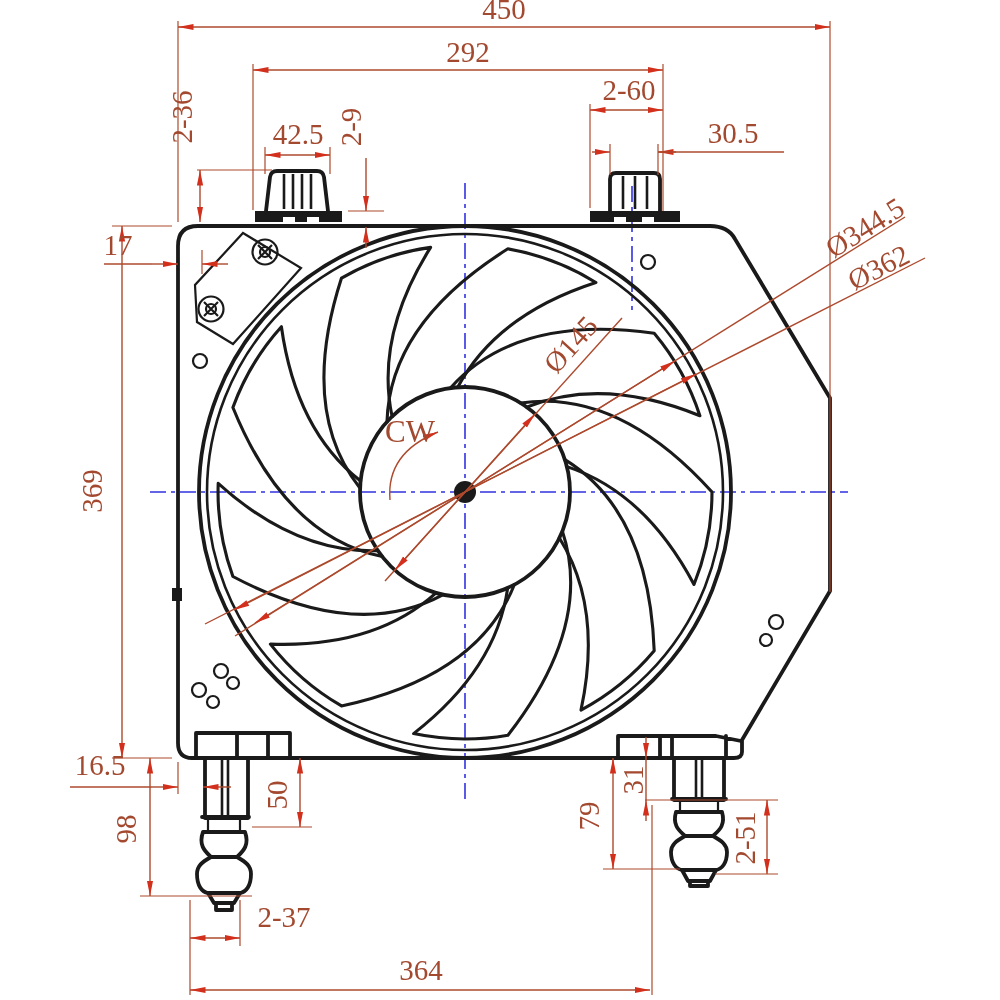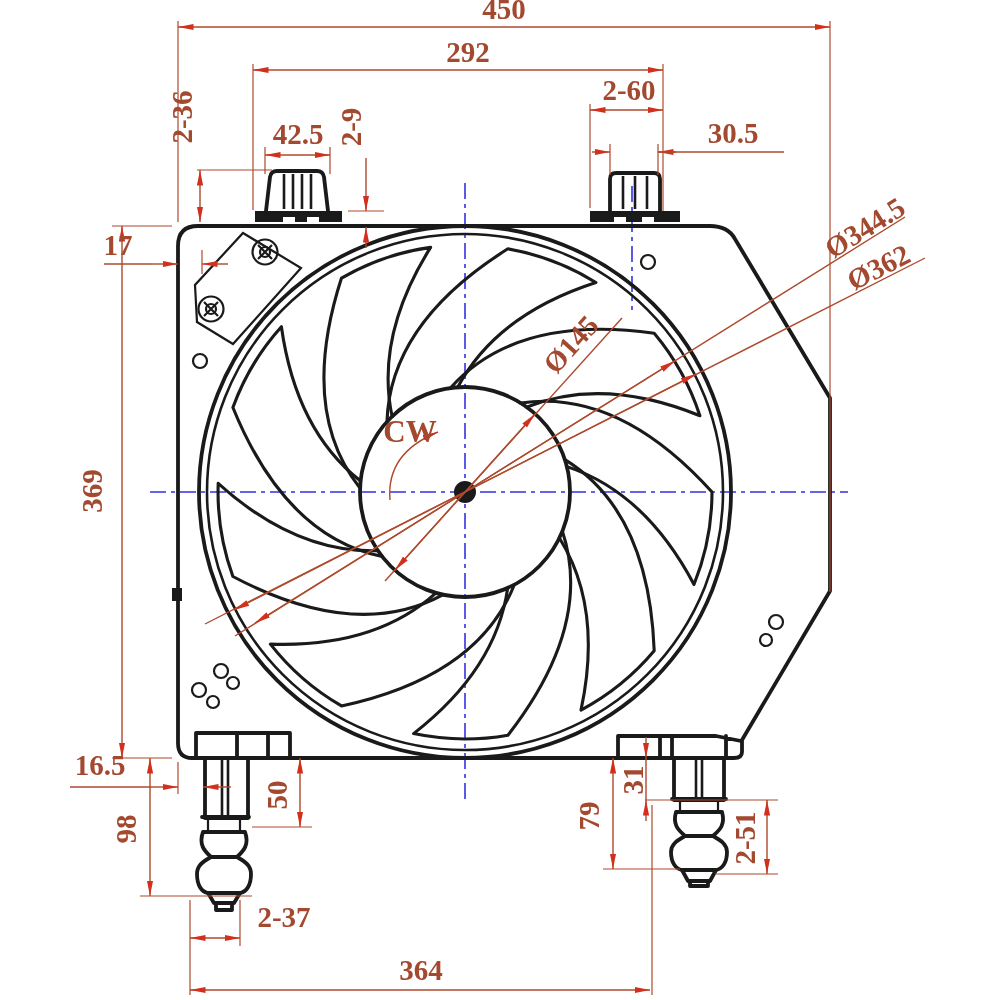--- a/index.html
+++ b/index.html
@@ -1,17 +1,17 @@
 <!DOCTYPE html>
 <html style="--bg: #ffffff; --ink: #1a1a1a; --dim: #ad4a2d; --dtx: #a3492f; --arr: #d2301c; --cl: #3232e0;"><head>
 <meta charset="utf-8">
 <style>
   html,body{margin:0;padding:0;background:#ffffff;}
   #stage{width:1000px;height:1000px;position:relative;background:var(--bg,#fff);
-         font-family:"Liberation Serif", serif;font-weight:bold;}
+         font-family:"Liberation Serif", serif;}
   svg{display:block;}
   .k   {stroke:var(--ink,#1a1a1a);stroke-width:3.8;fill:none;stroke-linejoin:round;stroke-linecap:round;}
   .k2  {stroke:var(--ink,#1a1a1a);stroke-width:2.6;fill:none;}
   .k3  {stroke:var(--ink,#1a1a1a);stroke-width:2.2;fill:none;}
   .b   {stroke-width:3.1;}
   .fill{fill:var(--ink,#1a1a1a);stroke:none;}
   .dim {stroke:var(--dim,#ad4a2d);stroke-width:1.4;fill:none;}
   .ext {stroke:var(--dim,#ad4a2d);stroke-width:1.2;fill:none;}
   .cl  {stroke:var(--cl,#3232e0);stroke-width:1.6;fill:none;stroke-dasharray:16 5 4 5;}
   .dt  {fill:var(--dtx,#a3492f);font-size:29px;font-family:"Liberation Serif",serif;text-anchor:middle;}

